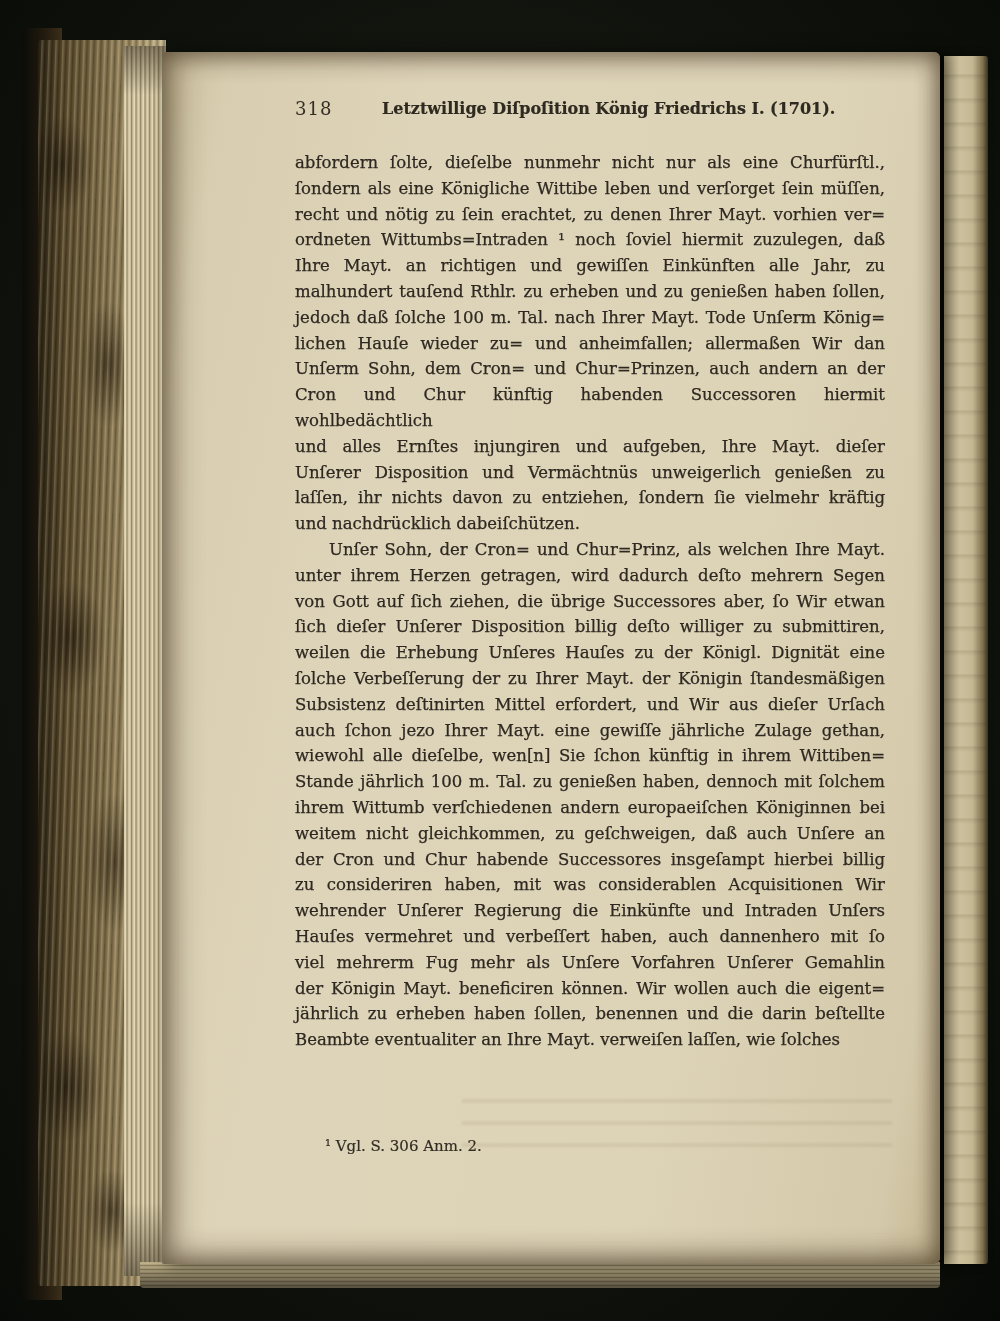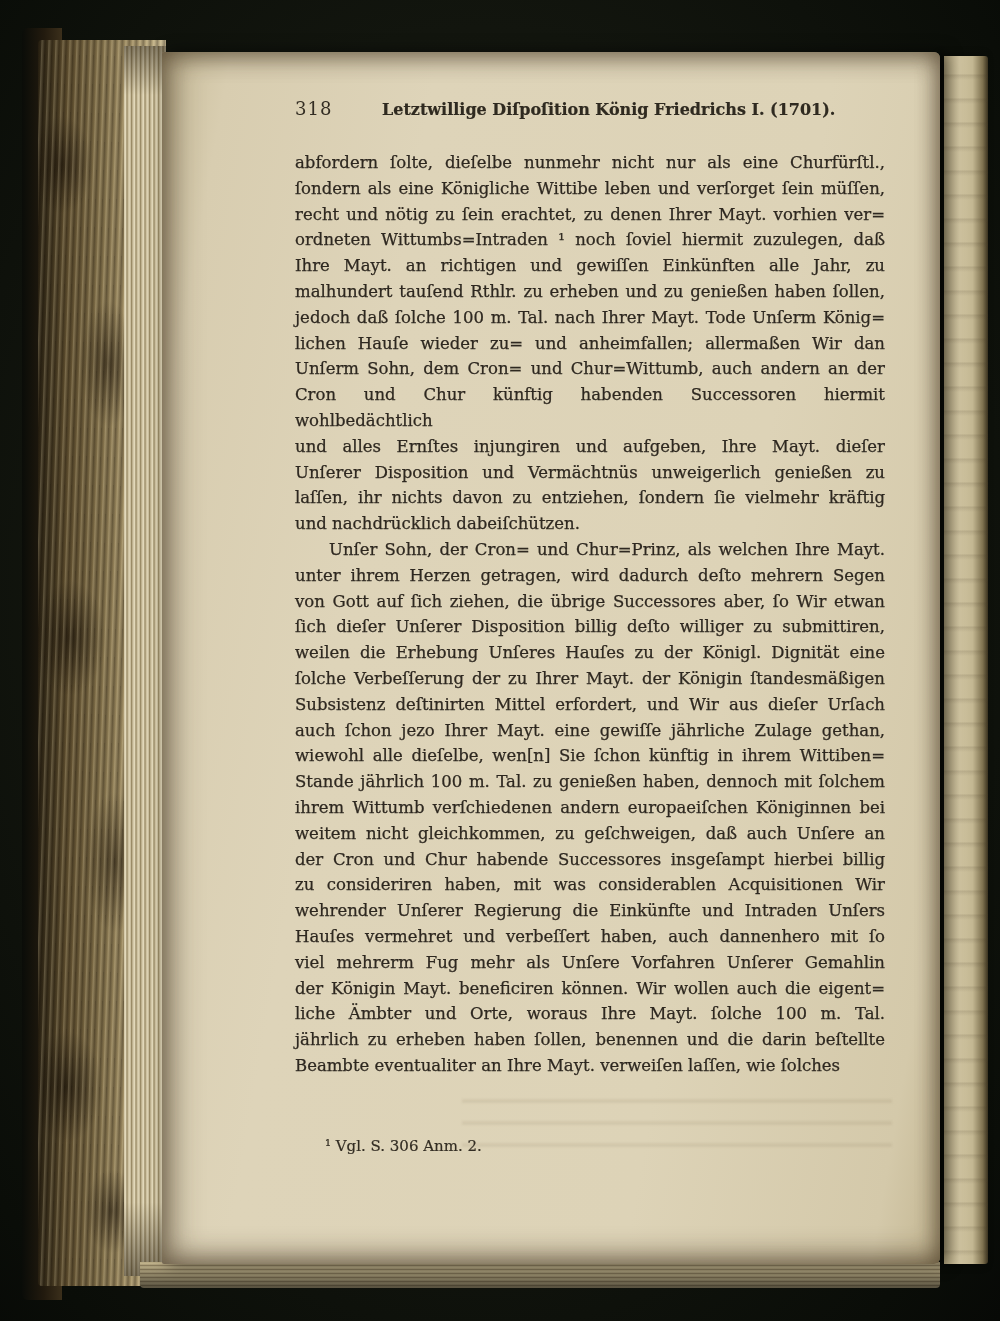--- a/index.html
+++ b/index.html
@@ -74,21 +74,21 @@
     z-index: 2;
     background:
       repeating-linear-gradient(180deg, rgba(70,58,38,0) 0px, rgba(70,58,38,0) 18px, rgba(70,58,38,0.14) 19px, rgba(70,58,38,0) 24px),
       linear-gradient(90deg, #a99c77 0%, #cfc3a0 35%, #c3b792 65%, #7e714f 88%, #3a321f 100%);
     border-radius: 0 3px 3px 0;
     box-shadow: -4px 0 10px rgba(0,0,0,0.4);
   }
 
   .header {
     position: absolute; top: 46px; left: 133px; width: 590px;
-    display: flex; align-items: flex-end;
+    display: flex; align-items: center;
     color: #2f2a20;
   }
   .pagenum {
     font-size: 18px; letter-spacing: 1px; color: #332d23;
   }
   .running-title {
     flex: 1; text-align: center;
     font-size: 16px; font-weight: bold; color: #2f2a20;
     -webkit-text-stroke: 0.2px #2f2a20;
   }
@@ -141,21 +141,21 @@
   <div class="body-text">
     <div class="paragraph">
         <div class="line">abfordern ſolte, dieſelbe nunmehr nicht nur als eine Churfürſtl.,</div>
         <div class="line">ſondern als eine Königliche Wittibe leben und verſorget ſein müſſen,</div>
         <div class="line">recht und nötig zu ſein erachtet, zu denen Ihrer Mayt. vorhien ver=</div>
         <div class="line">ordneten Wittumbs=Intraden ¹ noch ſoviel hiermit zuzulegen, daß</div>
         <div class="line">Ihre Mayt. an richtigen und gewiſſen Einkünften alle Jahr, zu</div>
         <div class="line">malhundert tauſend Rthlr. zu erheben und zu genießen haben ſollen,</div>
         <div class="line">jedoch daß ſolche 100 m. Tal. nach Ihrer Mayt. Tode Unſerm König=</div>
         <div class="line">lichen Hauſe wieder zu= und anheimfallen; allermaßen Wir dan</div>
-        <div class="line">Unſerm Sohn, dem Cron= und Chur=Wittumb, auch andern an der</div>
+        <div class="line">Unſerm Sohn, dem Cron= und Chur=Prinzen, auch andern an der</div>
         <div class="line">Cron und Chur künftig habenden Successoren hiermit wohlbedächtlich</div>
         <div class="line">und alles Ernſtes injungiren und aufgeben, Ihre Mayt. dieſer</div>
         <div class="line">Unſerer Disposition und Vermächtnüs unweigerlich genießen zu</div>
         <div class="line">laſſen, ihr nichts davon zu entziehen, ſondern ſie vielmehr kräftig</div>
         <div class="line last">und nachdrücklich dabeiſchützen.</div>
       </div>
     <div class="paragraph para-indent">
         <div class="line">Unſer Sohn, der Cron= und Chur=Prinz, als welchen Ihre Mayt.</div>
         <div class="line">unter ihrem Herzen getragen, wird dadurch deſto mehrern Segen</div>
         <div class="line">von Gott auf ſich ziehen, die übrige Successores aber, ſo Wir etwan</div>
@@ -167,21 +167,20 @@
         <div class="line">wiewohl alle dieſelbe, wen[n] Sie ſchon künftig in ihrem Wittiben=</div>
         <div class="line">Stande jährlich 100 m. Tal. zu genießen haben, dennoch mit ſolchem</div>
         <div class="line">ihrem Wittumb verſchiedenen andern europaeiſchen Königinnen bei</div>
         <div class="line">weitem nicht gleichkommen, zu geſchweigen, daß auch Unſere an</div>
         <div class="line">der Cron und Chur habende Successores insgeſampt hierbei billig</div>
         <div class="line">zu consideriren haben, mit was considerablen Acquisitionen Wir</div>
         <div class="line">wehrender Unſerer Regierung die Einkünfte und Intraden Unſers</div>
         <div class="line">Hauſes vermehret und verbeſſert haben, auch dannenhero mit ſo</div>
         <div class="line">viel mehrerm Fug mehr als Unſere Vorfahren Unſerer Gemahlin</div>
         <div class="line">der Königin Mayt. beneficiren können. Wir wollen auch die eigent=</div>
-        <div class="line">liche Ämbter und Orte, woraus Ihre Mayt. ſolche 100 m. Tal.</div>
         <div class="line">jährlich zu erheben haben ſollen, benennen und die darin beſtellte</div>
         <div class="line last">Beambte eventualiter an Ihre Mayt. verweiſen laſſen, wie ſolches</div>
       </div>
   </div>
 
   <div class="ghost-text"></div>
 
   <div class="footnote">¹ Vgl. S. 306 Anm. 2.</div>
 
 </div>

